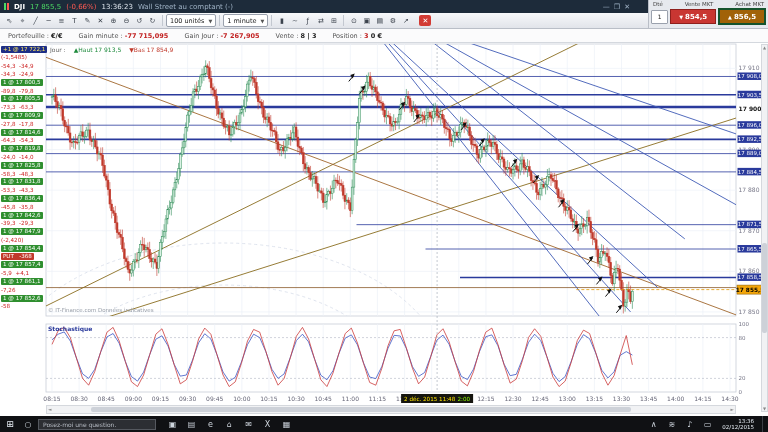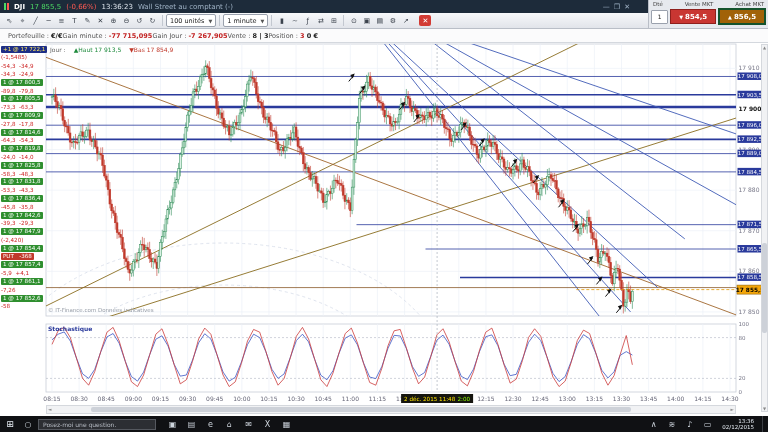--- a/index.html
+++ b/index.html
@@ -36,21 +36,21 @@
   .tp-qty{width:16px;height:12px;background:#fff;border:1px solid #9aa1ad;border-radius:1px;
           font-size:6px;display:flex;align-items:center;justify-content:center;color:#222;}
   .tp-btn{width:46px;height:13px;border-radius:0;color:#fff;font-weight:bold;font-size:7px;
           display:flex;align-items:center;justify-content:center;gap:2px;}
   .tp-btn .arr{font-size:5px;}
   .sell{background:#c93632;border:1px solid #8f1f1c;}
   .buy{background:#a16207;border:2px solid #14532d;}
   
   .infobar{position:absolute;left:0;top:29px;width:768px;height:14px;background:#fbfbfc;
            border-bottom:1px solid #d4d8de;font-size:6.5px;color:#555;display:flex;
-           align-items:center;padding:0 8px;box-sizing:border-box;z-index:2;}
+           align-items:center;gap:16px;padding:0 8px;box-sizing:border-box;z-index:2;}
   .infobar b{color:#222;font-weight:bold;}
   .loss{color:#c22222;font-weight:bold;margin-top:28px;}
   .pos-qty{color:#c22222;font-weight:bold;}
   
   .chart-area{position:absolute;left:0;top:43px;width:768px;height:373px;background:#fff;}
   #chart-svg{position:absolute;left:0;top:0;}
   .day-stats{position:absolute;left:50px;top:3px;font-size:6px;color:#666;display:flex;gap:8px;}
   .ds-green{color:#1d8a3c;} .ds-red{color:#c0392b;}
   .stoch-label{position:absolute;left:48px;top:282px;font-size:6px;color:#2a3a9c;font-weight:bold;}
   .copyright{position:absolute;left:48px;top:264px;font-size:5.5px;color:#9aa0aa;}

